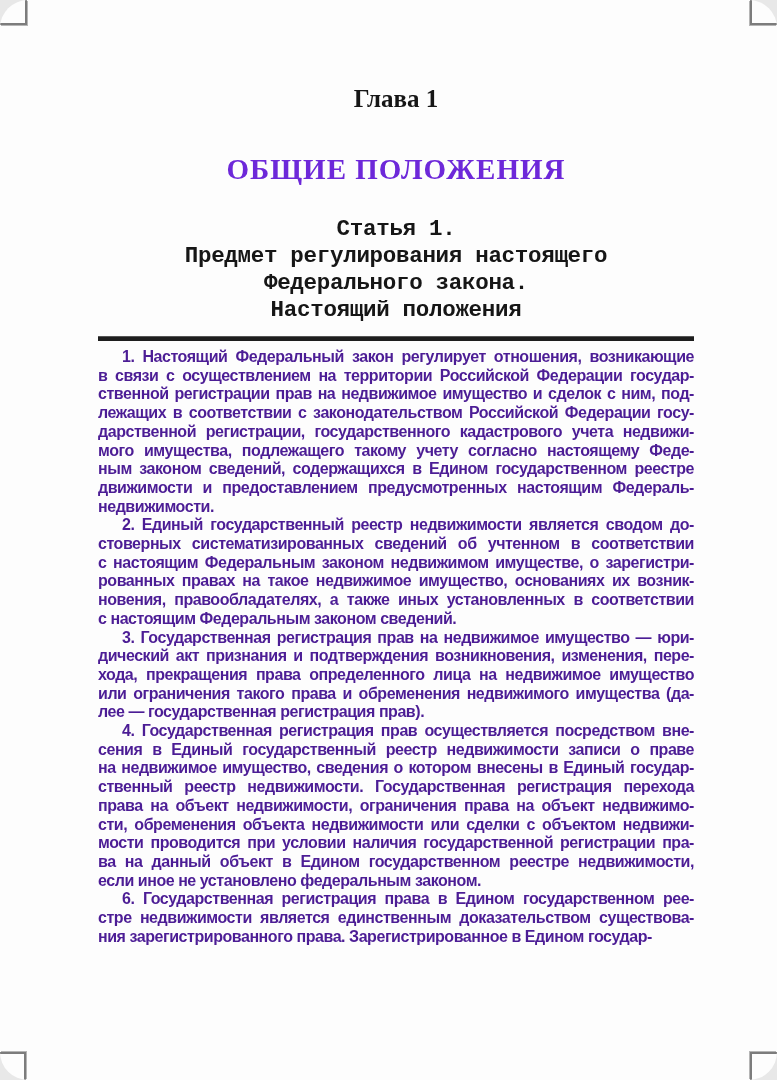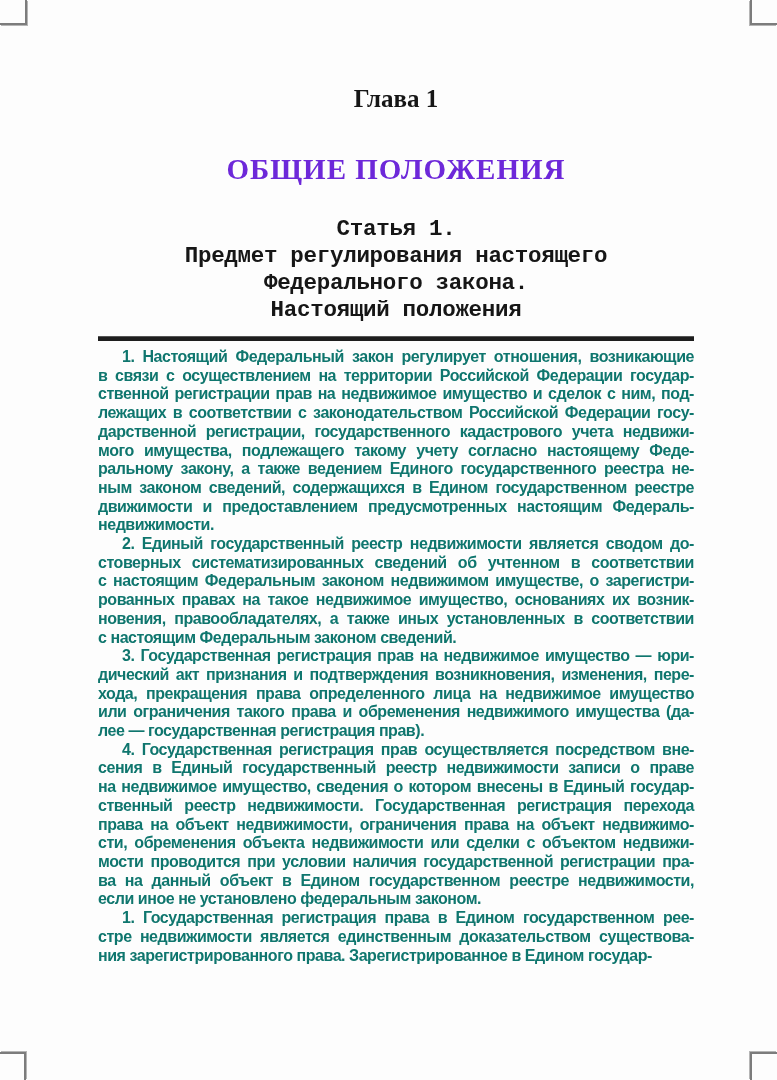--- a/index.html
+++ b/index.html
@@ -8,20 +8,21 @@
     background: #e8e8e8;
   }
   .page {
     position: relative;
     width: 777px;
     height: 1080px;
     margin: 0 auto;
     background: #fdfdfd;
     overflow: hidden;
     color: #141414;
+    border-radius: 28px;
   }
   
   .corner { position: absolute; pointer-events: none; }
   .corner.tl { left: 0;   top: 0;      width: 25px; height: 23px; border-right: 2px solid #7c7c7c; border-bottom: 2px solid #7c7c7c; box-shadow: 1px 1px 0 #b5b5b5; }
   .corner.tr { right: 0;  top: 0;      width: 25px; height: 23px; border-left: 2px solid #7c7c7c;  border-bottom: 2px solid #7c7c7c; box-shadow: -1px 1px 0 #b5b5b5; }
   .corner.bl { left: 0;   bottom: 0;   width: 24px; height: 26px; border-right: 2px solid #7c7c7c; border-top: 2px solid #7c7c7c; box-shadow: 1px -1px 0 #b5b5b5; }
   .corner.br { right: 0;  bottom: 0;   width: 25px; height: 26px; border-left: 2px solid #7c7c7c;  border-top: 2px solid #7c7c7c; box-shadow: -1px -1px 0 #b5b5b5; }
 
   .content {
     position: absolute;
@@ -64,21 +65,21 @@
     background: #1e1e1e;
     border-top: 1px solid #555;
   }
   .body-text {
     margin-top: 7px;
     font-family: "Liberation Sans", "DejaVu Sans", sans-serif;
     font-weight: bold;
     font-size: 16px;
     line-height: 18.7px;
     letter-spacing: -0.45px;
-    color: #0f766e;
+    color: #4c1d95;
   }
   .para .line {
     text-align: justify;
     text-align-last: justify;
     white-space: normal;
   }
   .para .line.first { text-indent: 24px; }
   .para .line.last  { text-align-last: left; }
 </style>
 </head>
@@ -104,21 +105,20 @@
     <div class="rule"></div>
 
     <div class="body-text">
         <div class="para">
           <div class="line first">1. Настоящий Федеральный закон регулирует отношения, возникающие</div>
           <div class="line">в связи с осуществлением на территории Российской Федерации государ-</div>
           <div class="line">ственной регистрации прав на недвижимое имущество и сделок с ним, под-</div>
           <div class="line">лежащих в соответствии с законодательством Российской Федерации госу-</div>
           <div class="line">дарственной регистрации, государственного кадастрового учета недвижи-</div>
           <div class="line">мого имущества, подлежащего такому учету согласно настоящему Феде-</div>
-          <div class="line">ральному закону, а также ведением Единого государственного реестра не-</div>
           <div class="line">ным законом сведений, содержащихся в Едином государственном реестре</div>
           <div class="line">движимости и предоставлением предусмотренных настоящим Федераль-</div>
           <div class="line last">недвижимости.</div>
         </div>
         <div class="para">
           <div class="line first">2. Единый государственный реестр недвижимости является сводом до-</div>
           <div class="line">стоверных систематизированных сведений об учтенном в соответствии</div>
           <div class="line">с настоящим Федеральным законом недвижимом имуществе, о зарегистри-</div>
           <div class="line">рованных правах на такое недвижимое имущество, основаниях их возник-</div>
           <div class="line">новения, правообладателях, а также иных установленных в соответствии</div>
@@ -136,19 +136,19 @@
           <div class="line">сения в Единый государственный реестр недвижимости записи о праве</div>
           <div class="line">на недвижимое имущество, сведения о котором внесены в Единый государ-</div>
           <div class="line">ственный реестр недвижимости. Государственная регистрация перехода</div>
           <div class="line">права на объект недвижимости, ограничения права на объект недвижимо-</div>
           <div class="line">сти, обременения объекта недвижимости или сделки с объектом недвижи-</div>
           <div class="line">мости проводится при условии наличия государственной регистрации пра-</div>
           <div class="line">ва на данный объект в Едином государственном реестре недвижимости,</div>
           <div class="line last">если иное не установлено федеральным законом.</div>
         </div>
         <div class="para">
-          <div class="line first">1. Государственная регистрация права в Едином государственном рее-</div>
+          <div class="line first">6. Государственная регистрация права в Едином государственном рее-</div>
           <div class="line">стре недвижимости является единственным доказательством существова-</div>
           <div class="line last">ния зарегистрированного права. Зарегистрированное в Едином государ-</div>
         </div>
       </div>
   </div>
 </div>
 
 </body></html>

